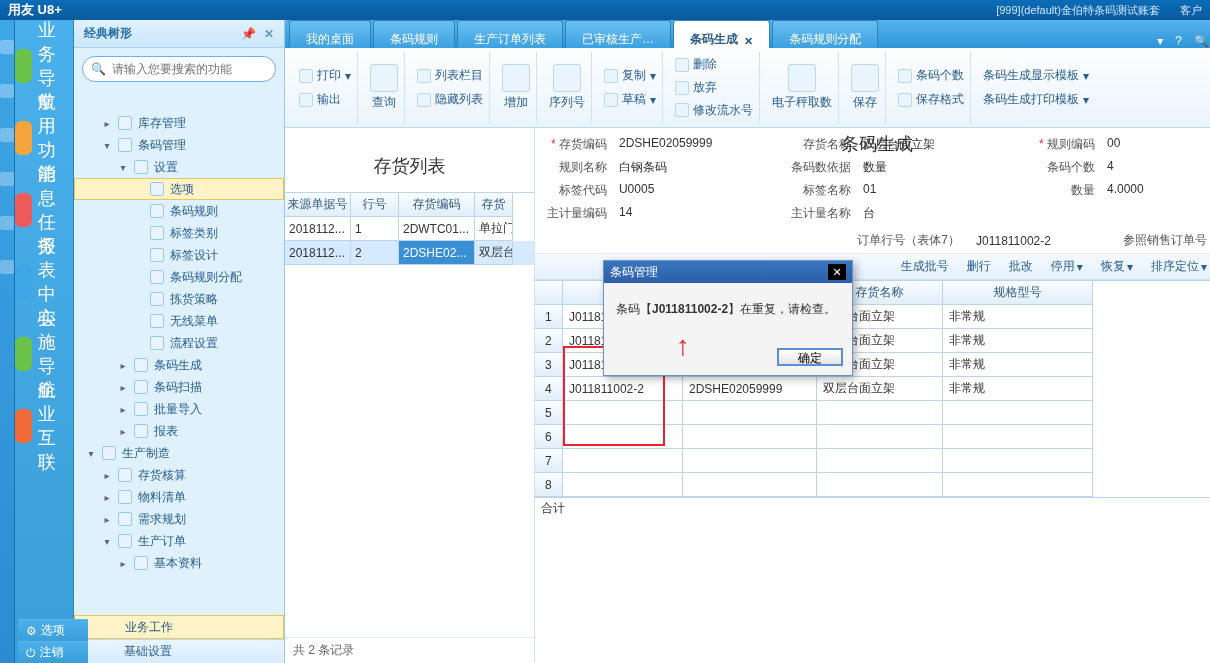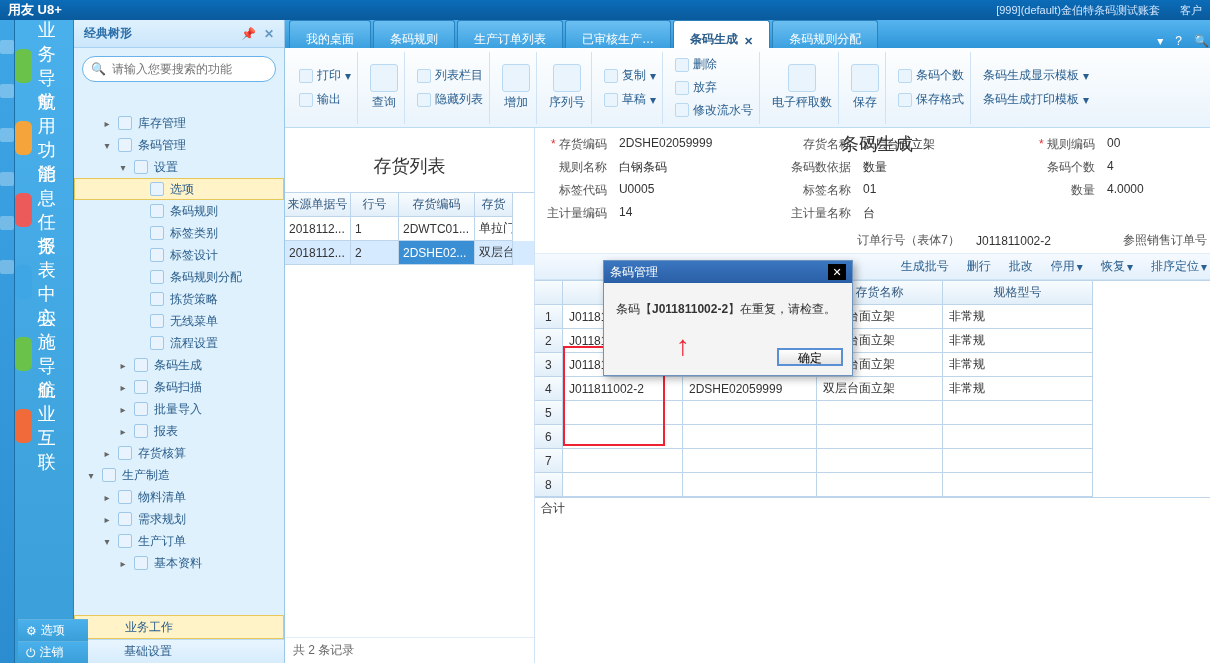--- a/index.html
+++ b/index.html
@@ -228,29 +228,29 @@
         <div class="node closed" style="--d: 2;">
           <span class="tw"></span>
           <span class="ic"></span>
           <span>批量导入</span>
         </div>
         <div class="node closed" style="--d: 2;">
           <span class="tw"></span>
           <span class="ic"></span>
           <span>报表</span>
         </div>
+        <div class="node open" style="--d: 0;">
+          <span class="tw"></span>
+          <span class="ic"></span>
+          <span>生产制造</span>
+        </div>
         <div class="node closed" style="--d: 1;">
           <span class="tw"></span>
           <span class="ic"></span>
           <span>存货核算</span>
-        </div>
-        <div class="node open" style="--d: 0;">
-          <span class="tw"></span>
-          <span class="ic"></span>
-          <span>生产制造</span>
         </div>
         <div class="node closed" style="--d: 1;">
           <span class="tw"></span>
           <span class="ic"></span>
           <span>物料清单</span>
         </div>
         <div class="node closed" style="--d: 1;">
           <span class="tw"></span>
           <span class="ic"></span>
           <span>需求规划</span>

